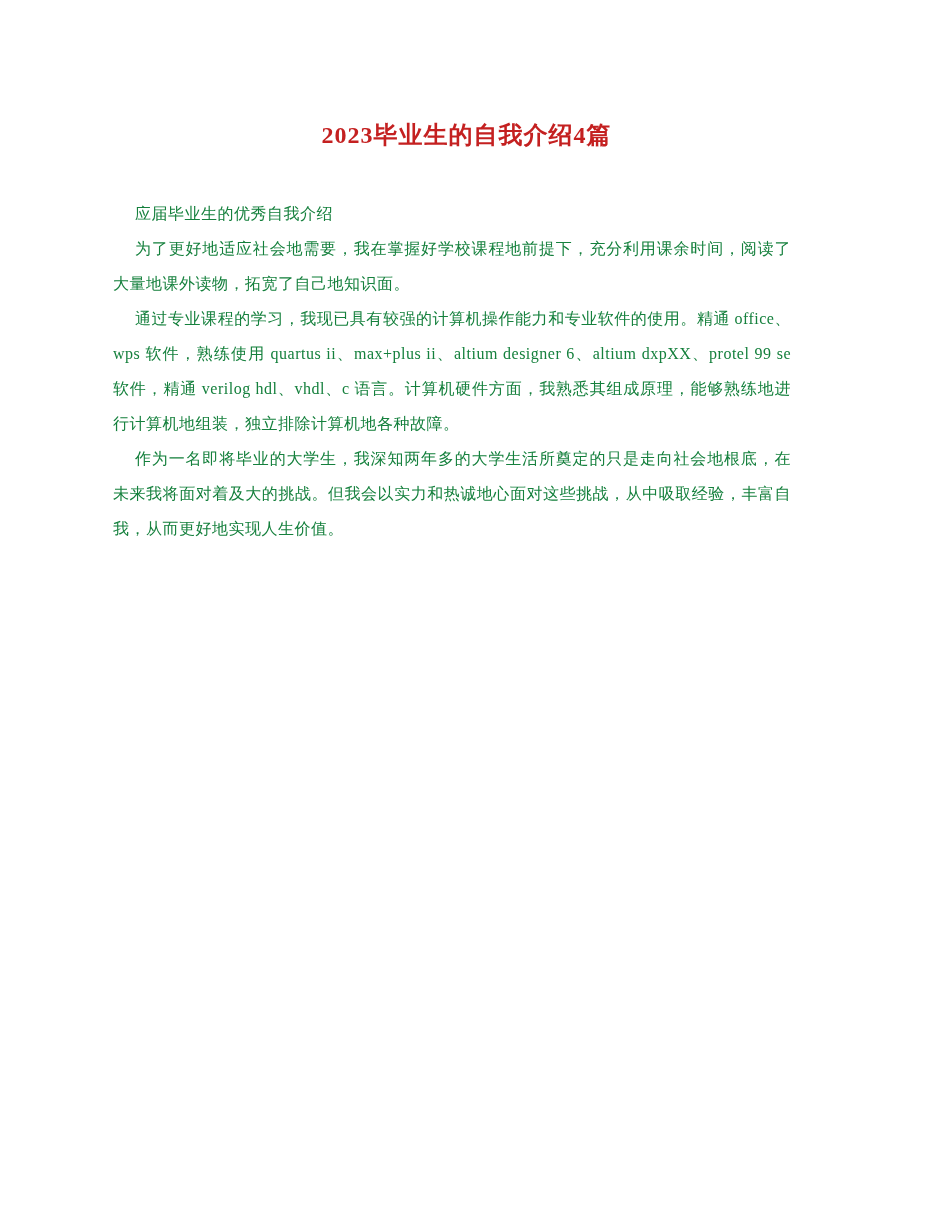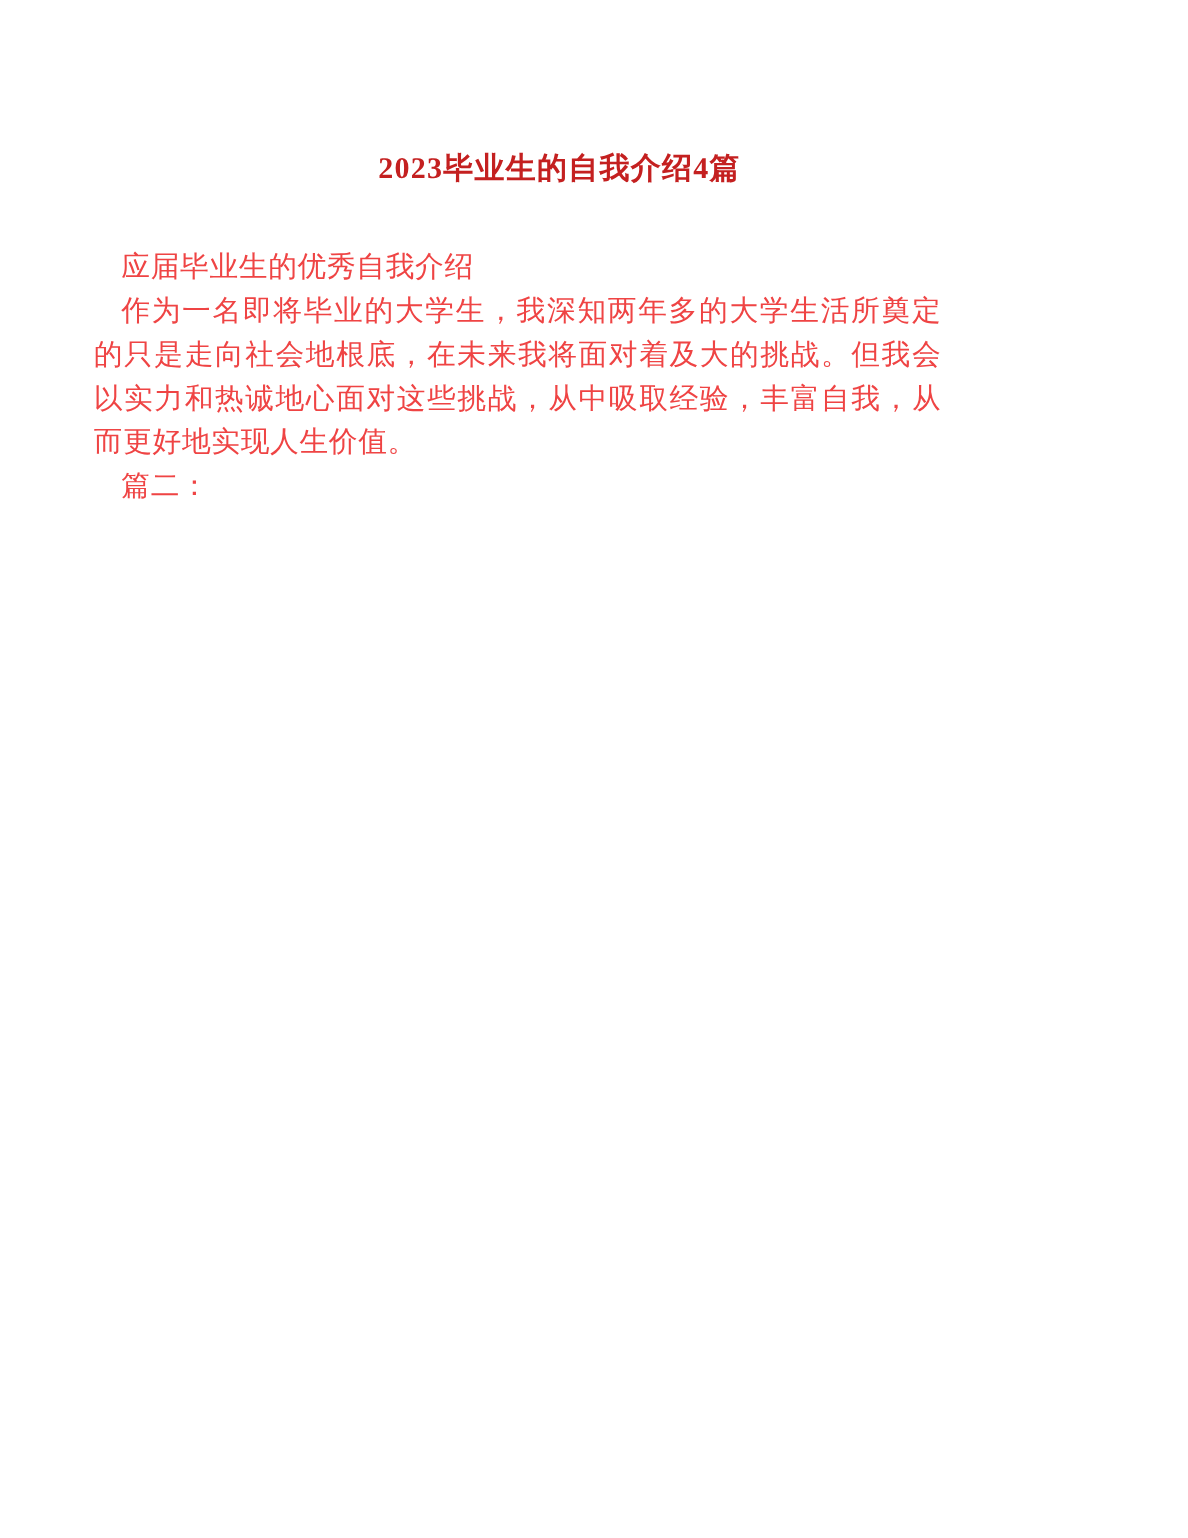--- a/index.html
+++ b/index.html
@@ -8,51 +8,52 @@
     background: #ffffff;
   }
   .page {
     position: relative;
     width: 950px;
     height: 1230px;
     margin: 0 auto;
     background: #ffffff;
     overflow: hidden;
     box-sizing: border-box;
-    padding: 120px 130px 0 75px;
+    padding: 120px 130px 0 113px;
     font-family: "Liberation Serif", "DejaVu Serif", serif;
     border-radius: 26px;
   }
   .doc-title {
     margin: 0 0 46px 0;
     text-align: center;
     font-size: 24px;
     font-weight: bold;
     letter-spacing: 1px;
     color: #c42020;
     line-height: 30px;
   }
   .doc-body {
     width: 678px;
-    color: #ef4444;
-    font-size: 23px;
+    color: #15803d;
+    font-size: 16px;
     line-height: 35px;
     letter-spacing: 0.5px;
     text-align: justify;
   }
   .para {
     margin: 0;
     padding: 0;
     text-indent: 22px;
   }
 </style>
 </head>
 <body>
 
 <div class="page">
   <h1 class="doc-title">2023毕业生的自我介绍4篇</h1>
 
   <div class="doc-body">
     <p class="para">应届毕业生的优秀自我介绍</p>
+    <p class="para">为了更好地适应社会地需要，我在掌握好学校课程地前提下，充分利用课余时间，阅读了大量地课外读物，拓宽了自己地知识面。</p>
+    <p class="para">通过专业课程的学习，我现已具有较强的计算机操作能力和专业软件的使用。精通 office、wps 软件，熟练使用 quartus ii、max+plus ii、altium designer 6、altium dxpXX、protel 99 se 软件，精通 verilog hdl、vhdl、c 语言。计算机硬件方面，我熟悉其组成原理，能够熟练地进行计算机地组装，独立排除计算机地各种故障。</p>
     <p class="para">作为一名即将毕业的大学生，我深知两年多的大学生活所奠定的只是走向社会地根底，在未来我将面对着及大的挑战。但我会以实力和热诚地心面对这些挑战，从中吸取经验，丰富自我，从而更好地实现人生价值。</p>
-    <p class="para">篇二：</p>
   </div>
 </div>
 
 </body></html>

